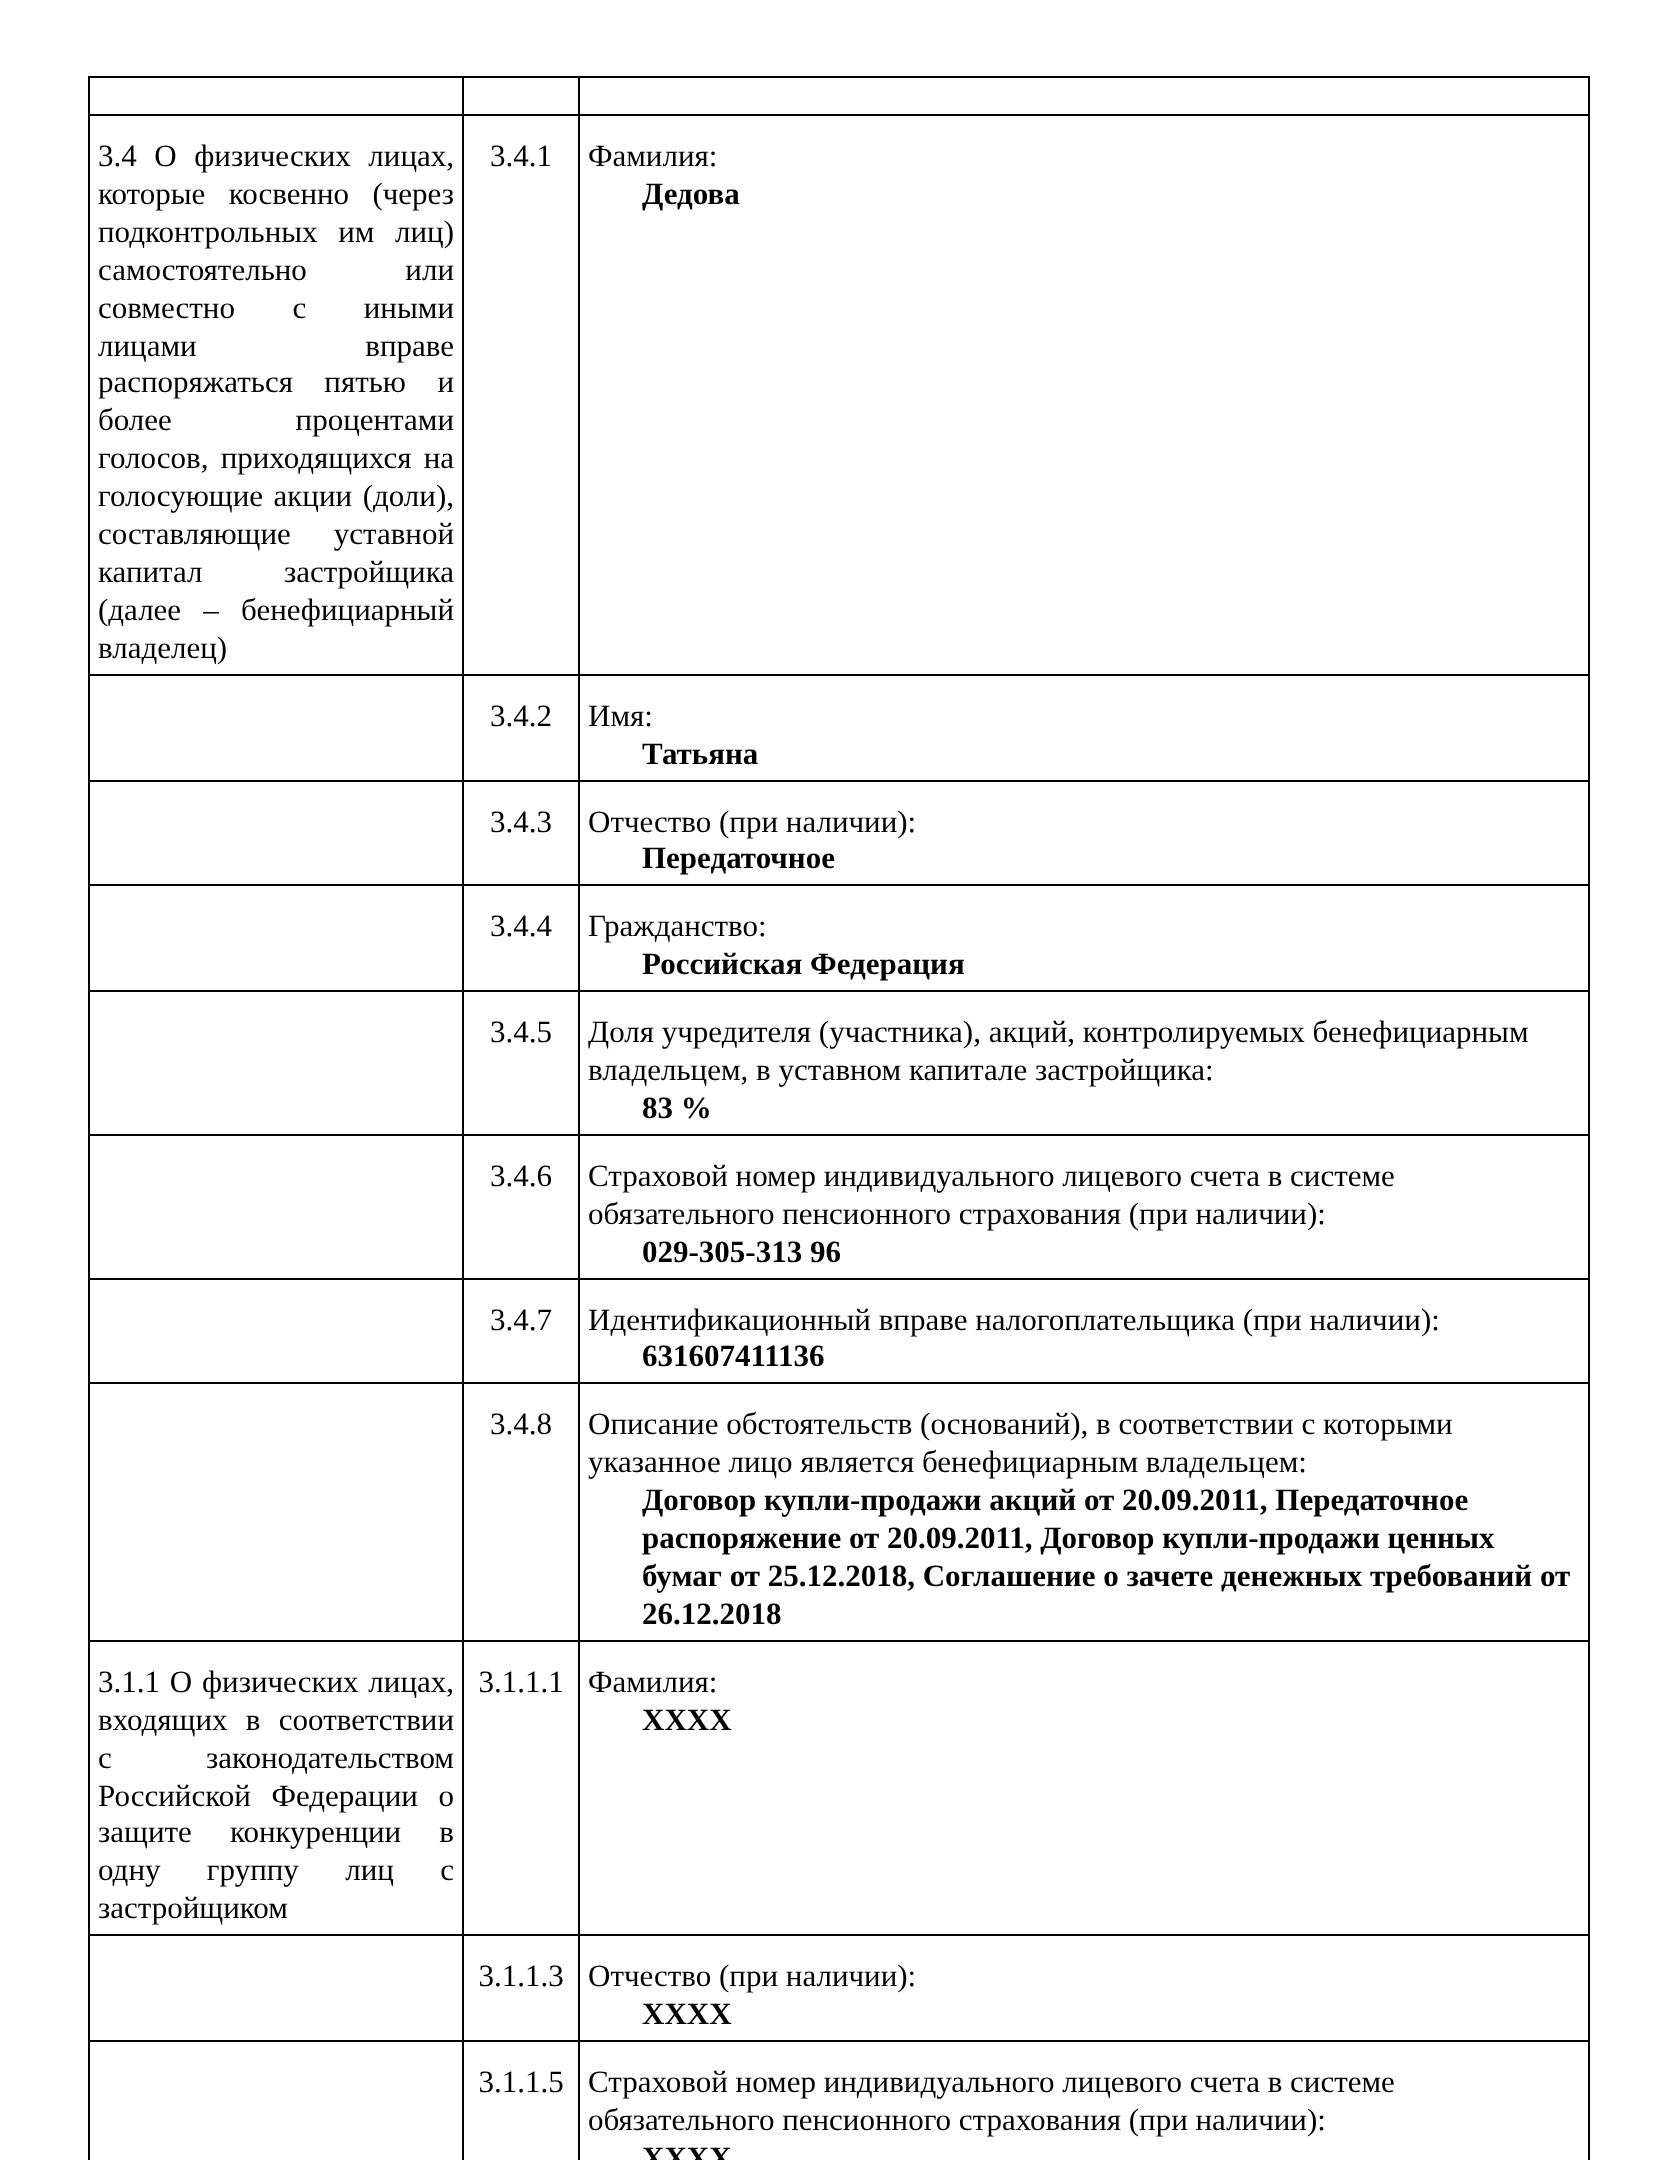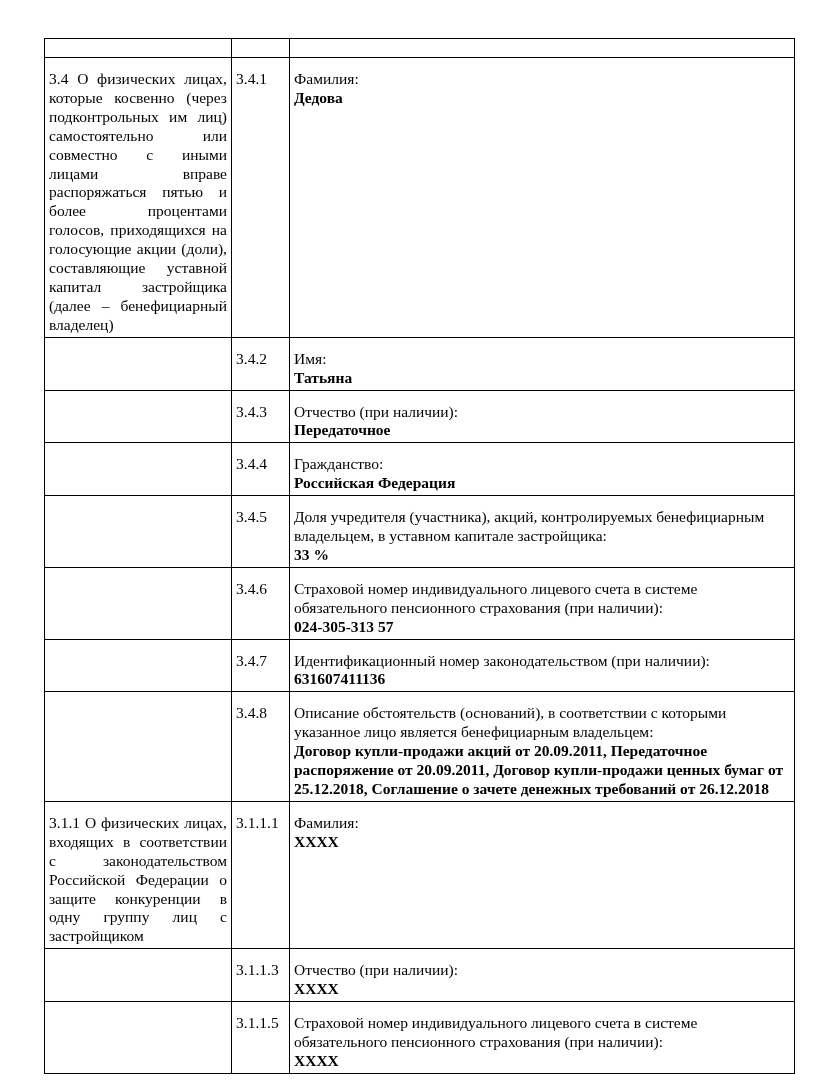--- a/index.html
+++ b/index.html
@@ -31,35 +31,37 @@
   td.left-cell {
     width: 178px;
     text-align: justify;
     hyphens: auto;
   }
   td.code-cell {
     width: 49px;
     vertical-align: middle;
     padding-left: 3px;
     padding-right: 2px;
+    text-align: center;
   }
   td.content-cell {
     width: 496px;
   }
   td.full-cell {
     text-align: left;
   }
   td.spacer-cell {
     padding: 0;
     height: 4px;
     line-height: 4px;
     font-size: 2px;
   }
   .field-value {
     font-weight: bold;
+    margin-left: 27px;
   }
 </style>
 </head>
 <body>
 
 <table class="decl">
   <tbody id="table-body">
       <tr>
         <td class="left-cell spacer-cell"></td>
         <td class="code-cell spacer-cell"></td>
@@ -95,36 +97,36 @@
         <td class="content-cell">
           <div class="field-label">Гражданство:</div>
           <div class="field-value">Российская Федерация</div>
         </td>
       </tr>
       <tr>
         <td class="left-cell"></td>
         <td class="code-cell">3.4.5</td>
         <td class="content-cell">
           <div class="field-label">Доля учредителя (участника), акций, контролируемых бенефициарным владельцем, в уставном капитале застройщика:</div>
-          <div class="field-value">33 %</div>
+          <div class="field-value">83 %</div>
         </td>
       </tr>
       <tr>
         <td class="left-cell"></td>
         <td class="code-cell">3.4.6</td>
         <td class="content-cell">
           <div class="field-label">Страховой номер индивидуального лицевого счета в системе обязательного пенсионного страхования (при наличии):</div>
-          <div class="field-value">024-305-313 57</div>
+          <div class="field-value">029-305-313 96</div>
         </td>
       </tr>
       <tr>
         <td class="left-cell"></td>
         <td class="code-cell">3.4.7</td>
         <td class="content-cell">
-          <div class="field-label">Идентификационный номер законодательством (при наличии):</div>
+          <div class="field-label">Идентификационный вправе налогоплательщика (при наличии):</div>
           <div class="field-value">631607411136</div>
         </td>
       </tr>
       <tr>
         <td class="left-cell"></td>
         <td class="code-cell">3.4.8</td>
         <td class="content-cell">
           <div class="field-label">Описание обстоятельств (оснований), в соответствии с которыми указанное лицо является бенефициарным владельцем:</div>
           <div class="field-value">Договор купли-продажи акций от 20.09.2011, Передаточное распоряжение от 20.09.2011, Договор купли-продажи ценных бумаг от 25.12.2018, Соглашение о зачете денежных требований от 26.12.2018</div>
         </td>

